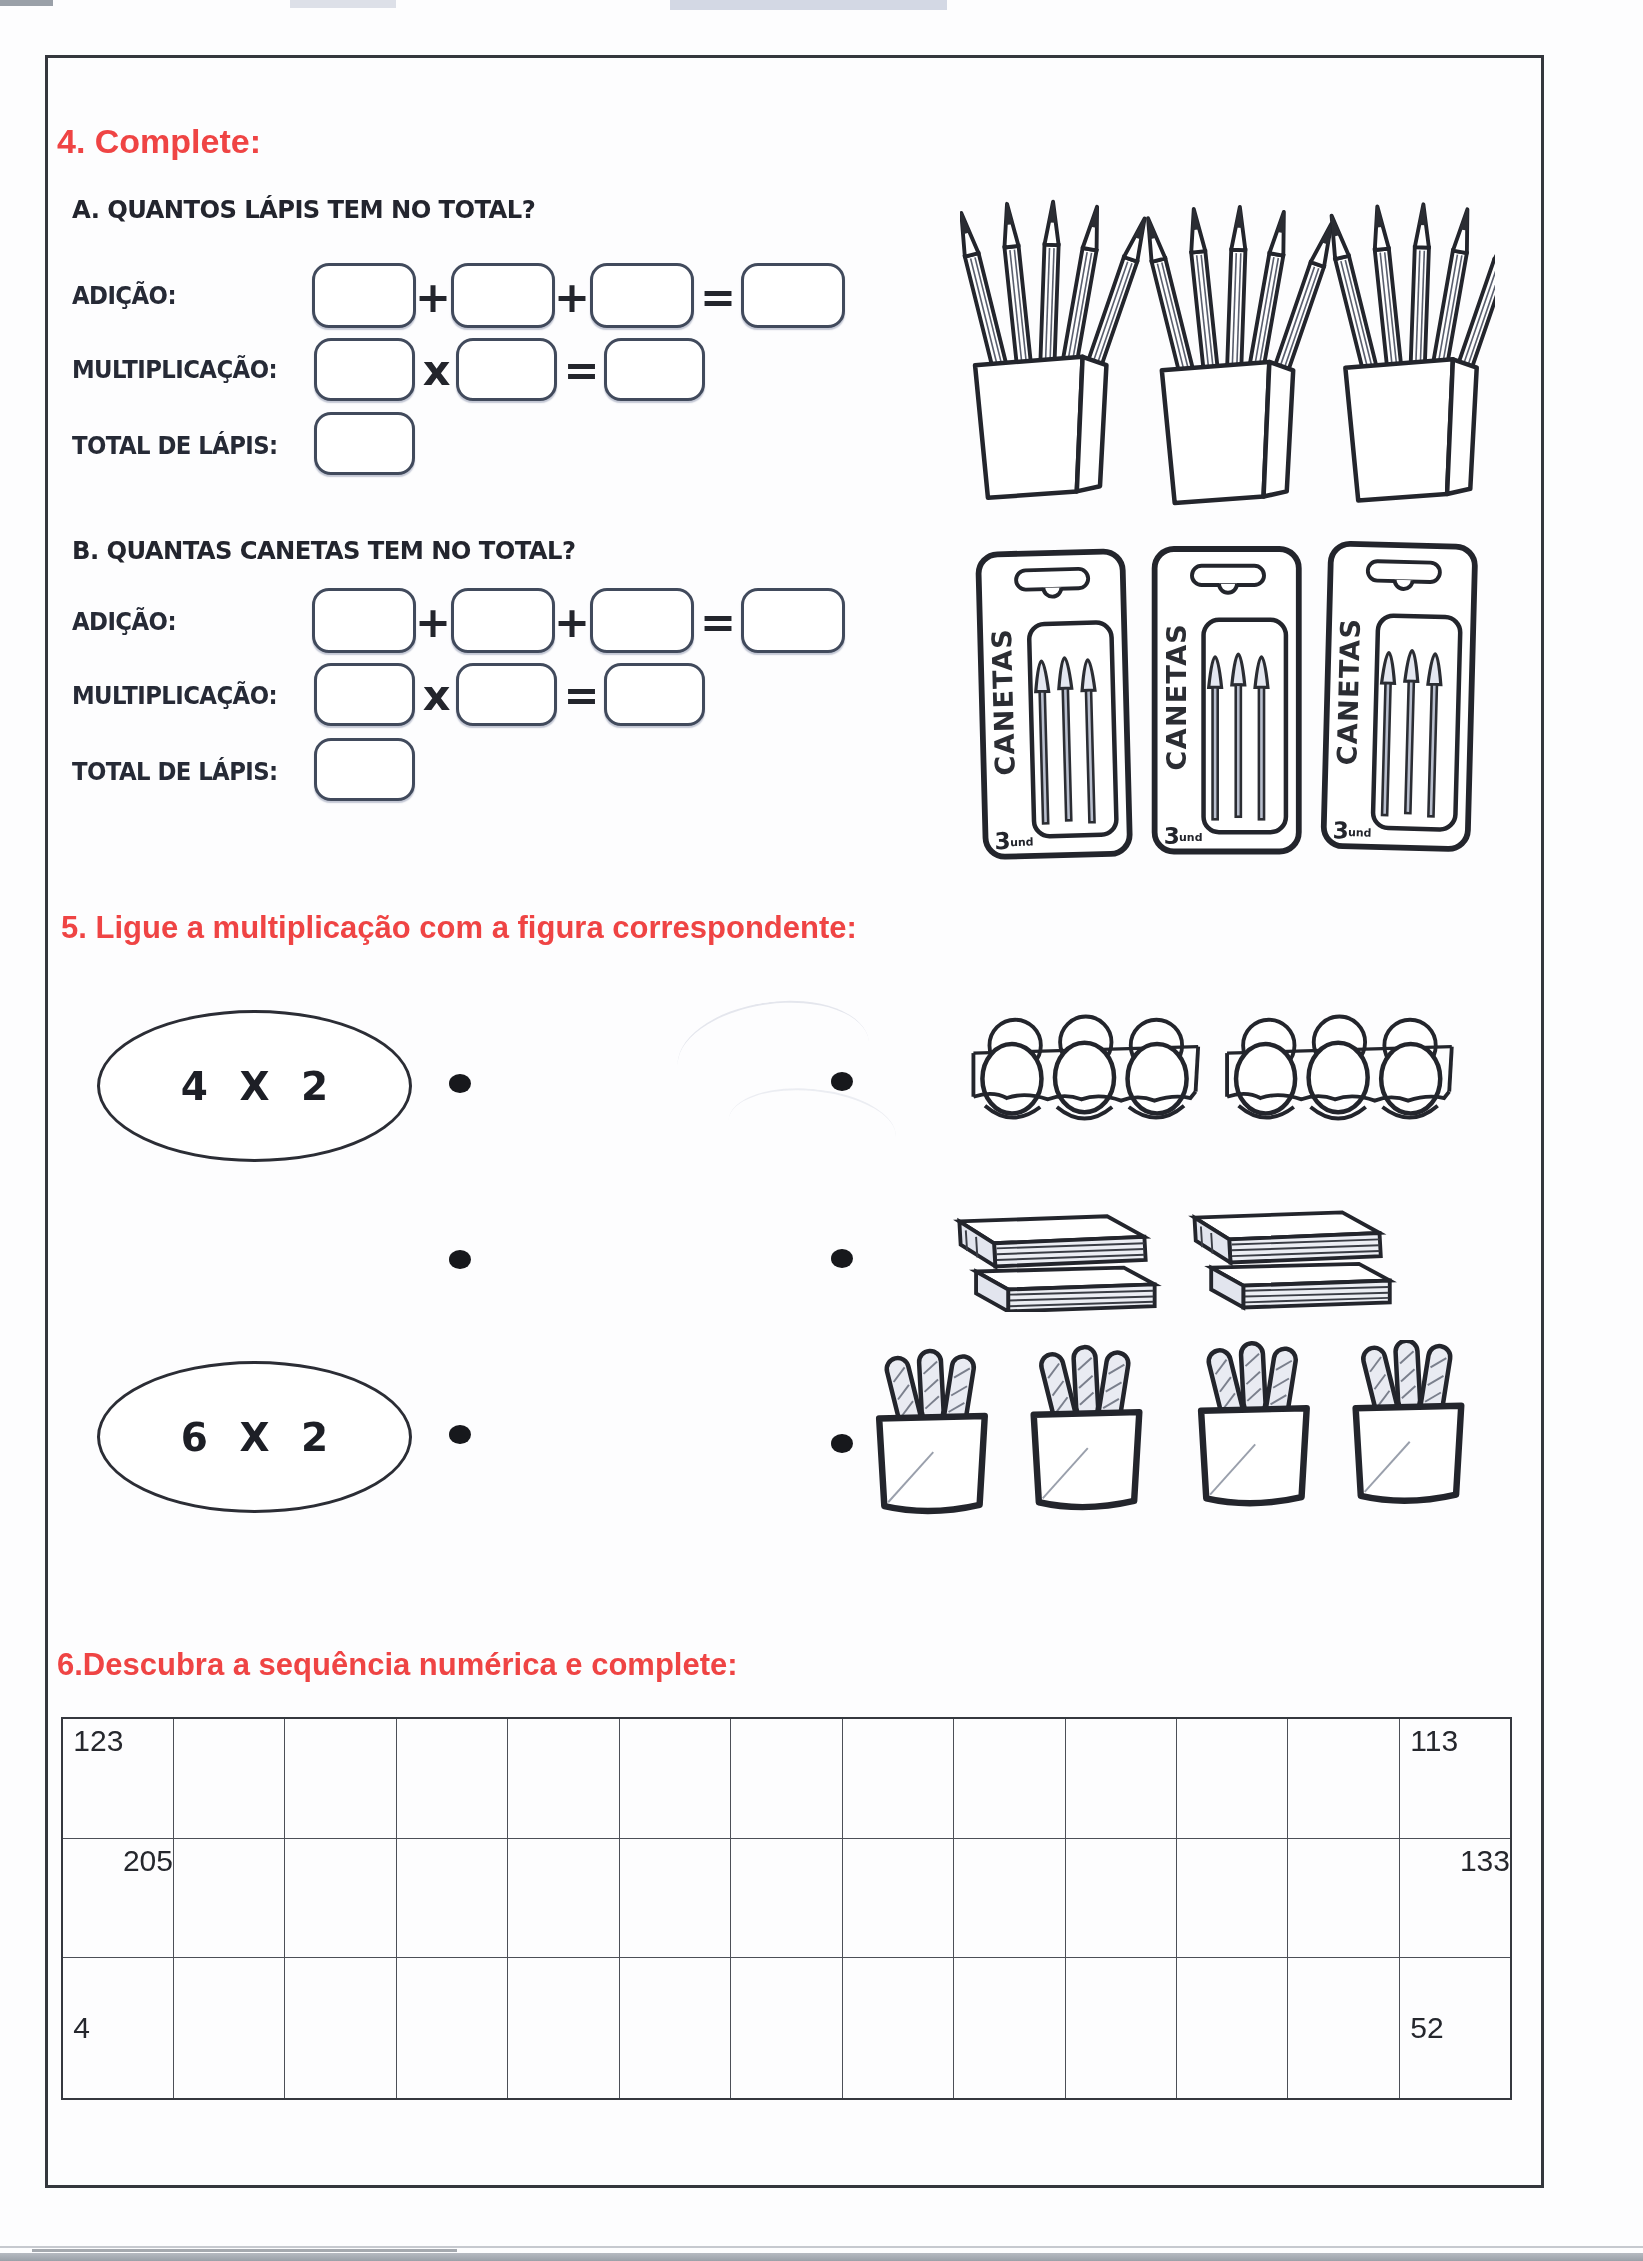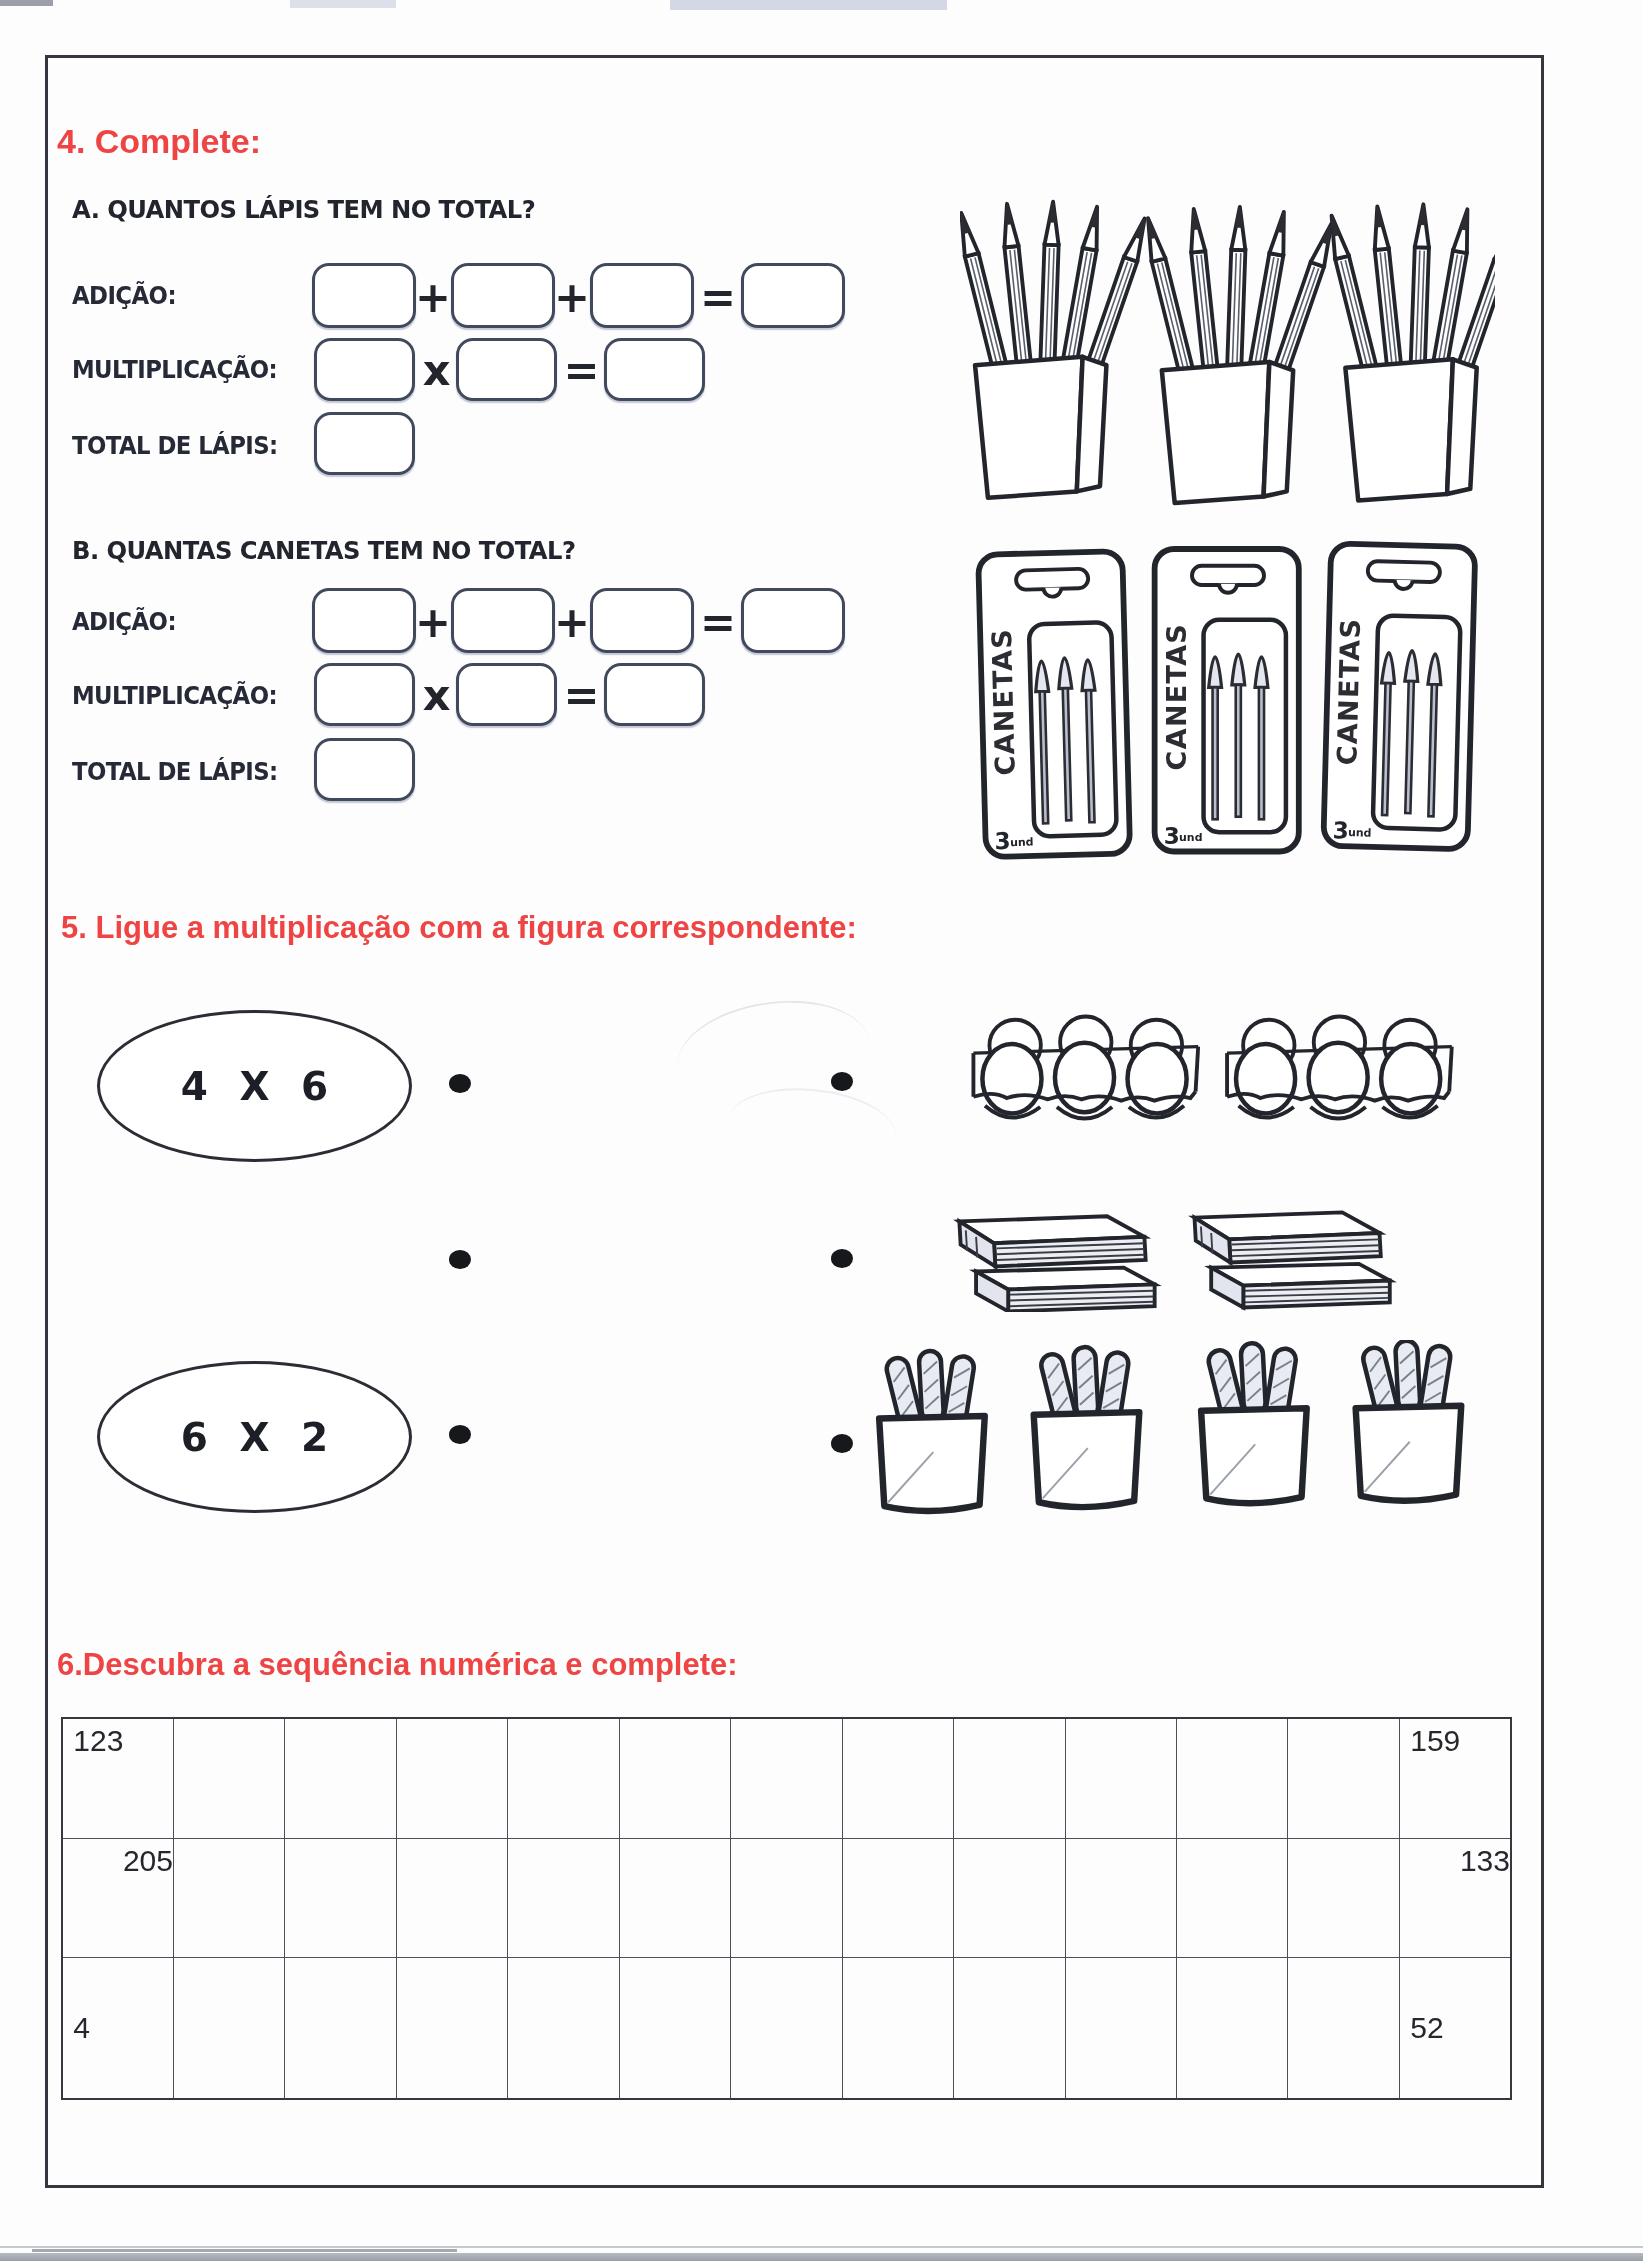--- a/index.html
+++ b/index.html
@@ -145,21 +145,21 @@
       </g>
     </defs>
     <use href="#pkg" transform="translate(10,12) rotate(-1.5,120,250)"></use>
     <use href="#pkg" transform="translate(278,6)"></use>
     <use href="#pkg" transform="translate(546,0) rotate(1.5,120,250)"></use>
   </svg>
 
   <div class="h-main" style="left:61px;top:910px;font-size:31px;">5. Ligue a multiplicação com a figura correspondente:</div>
 
   <div class="oval" style="left:97px;top:1010px;">
-    <span>4 X 6</span>
+    <span>4 X 2</span>
   </div>
   <div class="oval" style="left:97px;top:1361px;">
     <span>6 X 2</span>
   </div>
 
   <div class="dot" style="left:449px;top:1074px;"></div>
   <div class="dot" style="left:449px;top:1250px;"></div>
   <div class="dot" style="left:449px;top:1425px;"></div>
 
   <div class="dot" style="left:831px;top:1072px;"></div>
@@ -243,21 +243,21 @@
       <td></td>
       <td></td>
       <td></td>
       <td></td>
       <td></td>
       <td></td>
       <td></td>
       <td></td>
       <td></td>
       <td></td>
-      <td>159</td>
+      <td>113</td>
     </tr>
     <tr class="r2">
       <td>205</td>
       <td></td>
       <td></td>
       <td></td>
       <td></td>
       <td></td>
       <td></td>
       <td></td>

